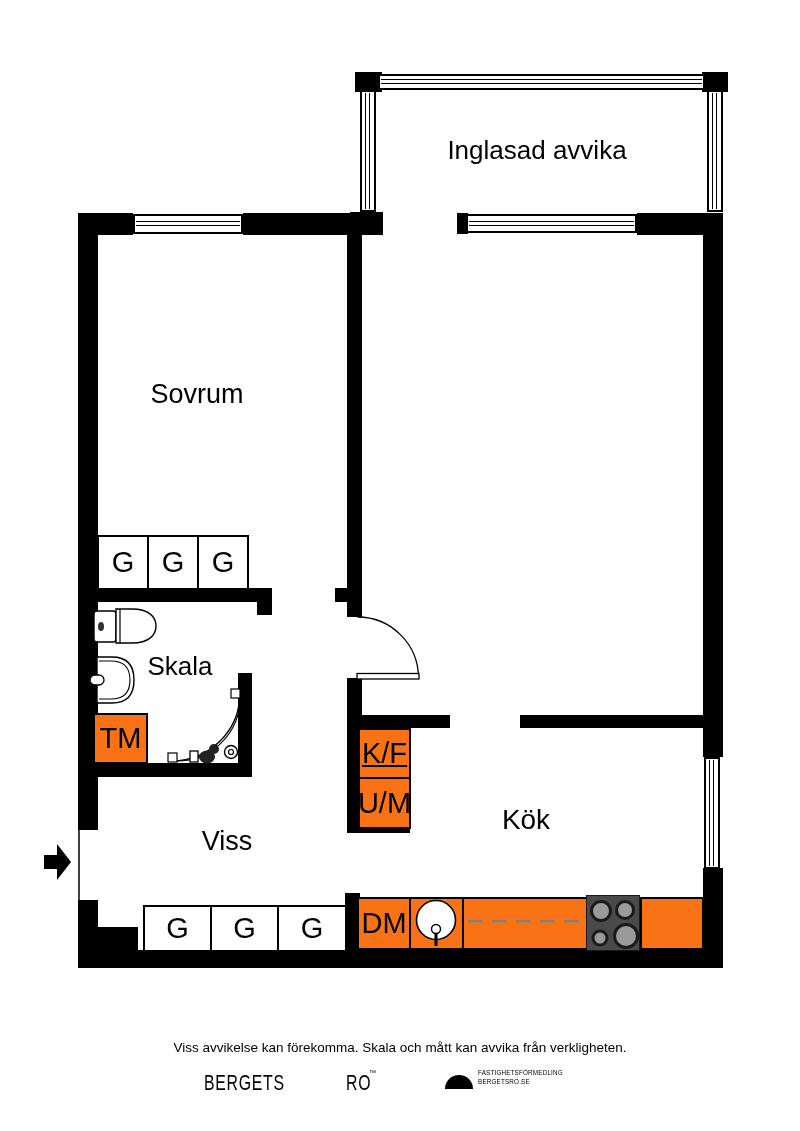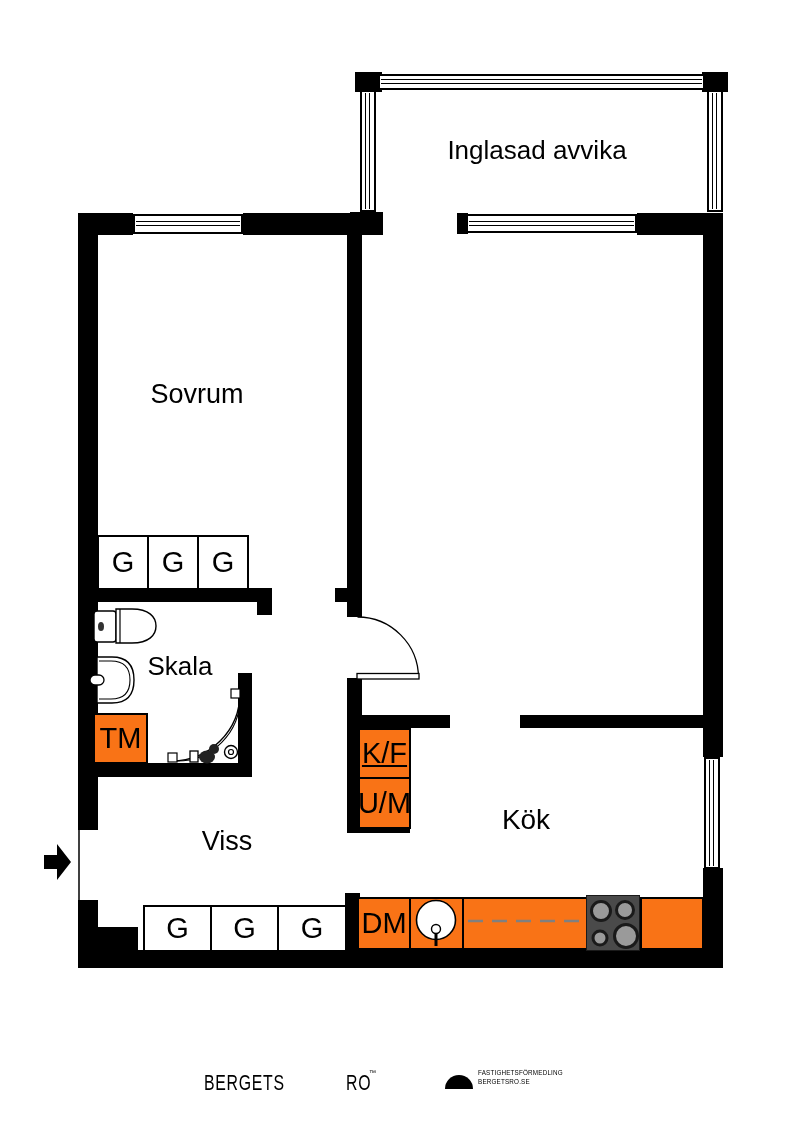--- a/index.html
+++ b/index.html
@@ -164,20 +164,21 @@
     <line x1="436" y1="933" x2="436" y2="946" stroke="#000" stroke-width="3"></line>
 
     <line x1="468" y1="921" x2="582" y2="921" stroke="#808080" stroke-width="2.5" stroke-dasharray="15 9"></line>
 
     <circle cx="601" cy="911" r="9.5" fill="#9a9a9a" stroke="#1a1a1a" stroke-width="3"></circle>
     <circle cx="625" cy="910" r="8.5" fill="#9a9a9a" stroke="#1a1a1a" stroke-width="3"></circle>
     <circle cx="600" cy="938" r="7" fill="#9a9a9a" stroke="#1a1a1a" stroke-width="3"></circle>
     <circle cx="626" cy="936" r="11.5" fill="#9a9a9a" stroke="#1a1a1a" stroke-width="3"></circle>
   </svg>
 
+  <div class="footer-disclaimer">Viss avvikelse kan förekomma. Skala och mått kan avvika från verkligheten.</div>
   <div class="brand-primary">BERGETS</div>
   <div class="brand-secondary">RO</div>
   <div class="brand-mark">™</div>
   <div class="brand-dome"></div>
   <div class="brand-line1">FASTIGHETSFÖRMEDLING</div>
   <div class="brand-line2">BERGETSRO.SE</div>
 
 </div>
 
 </body></html>

